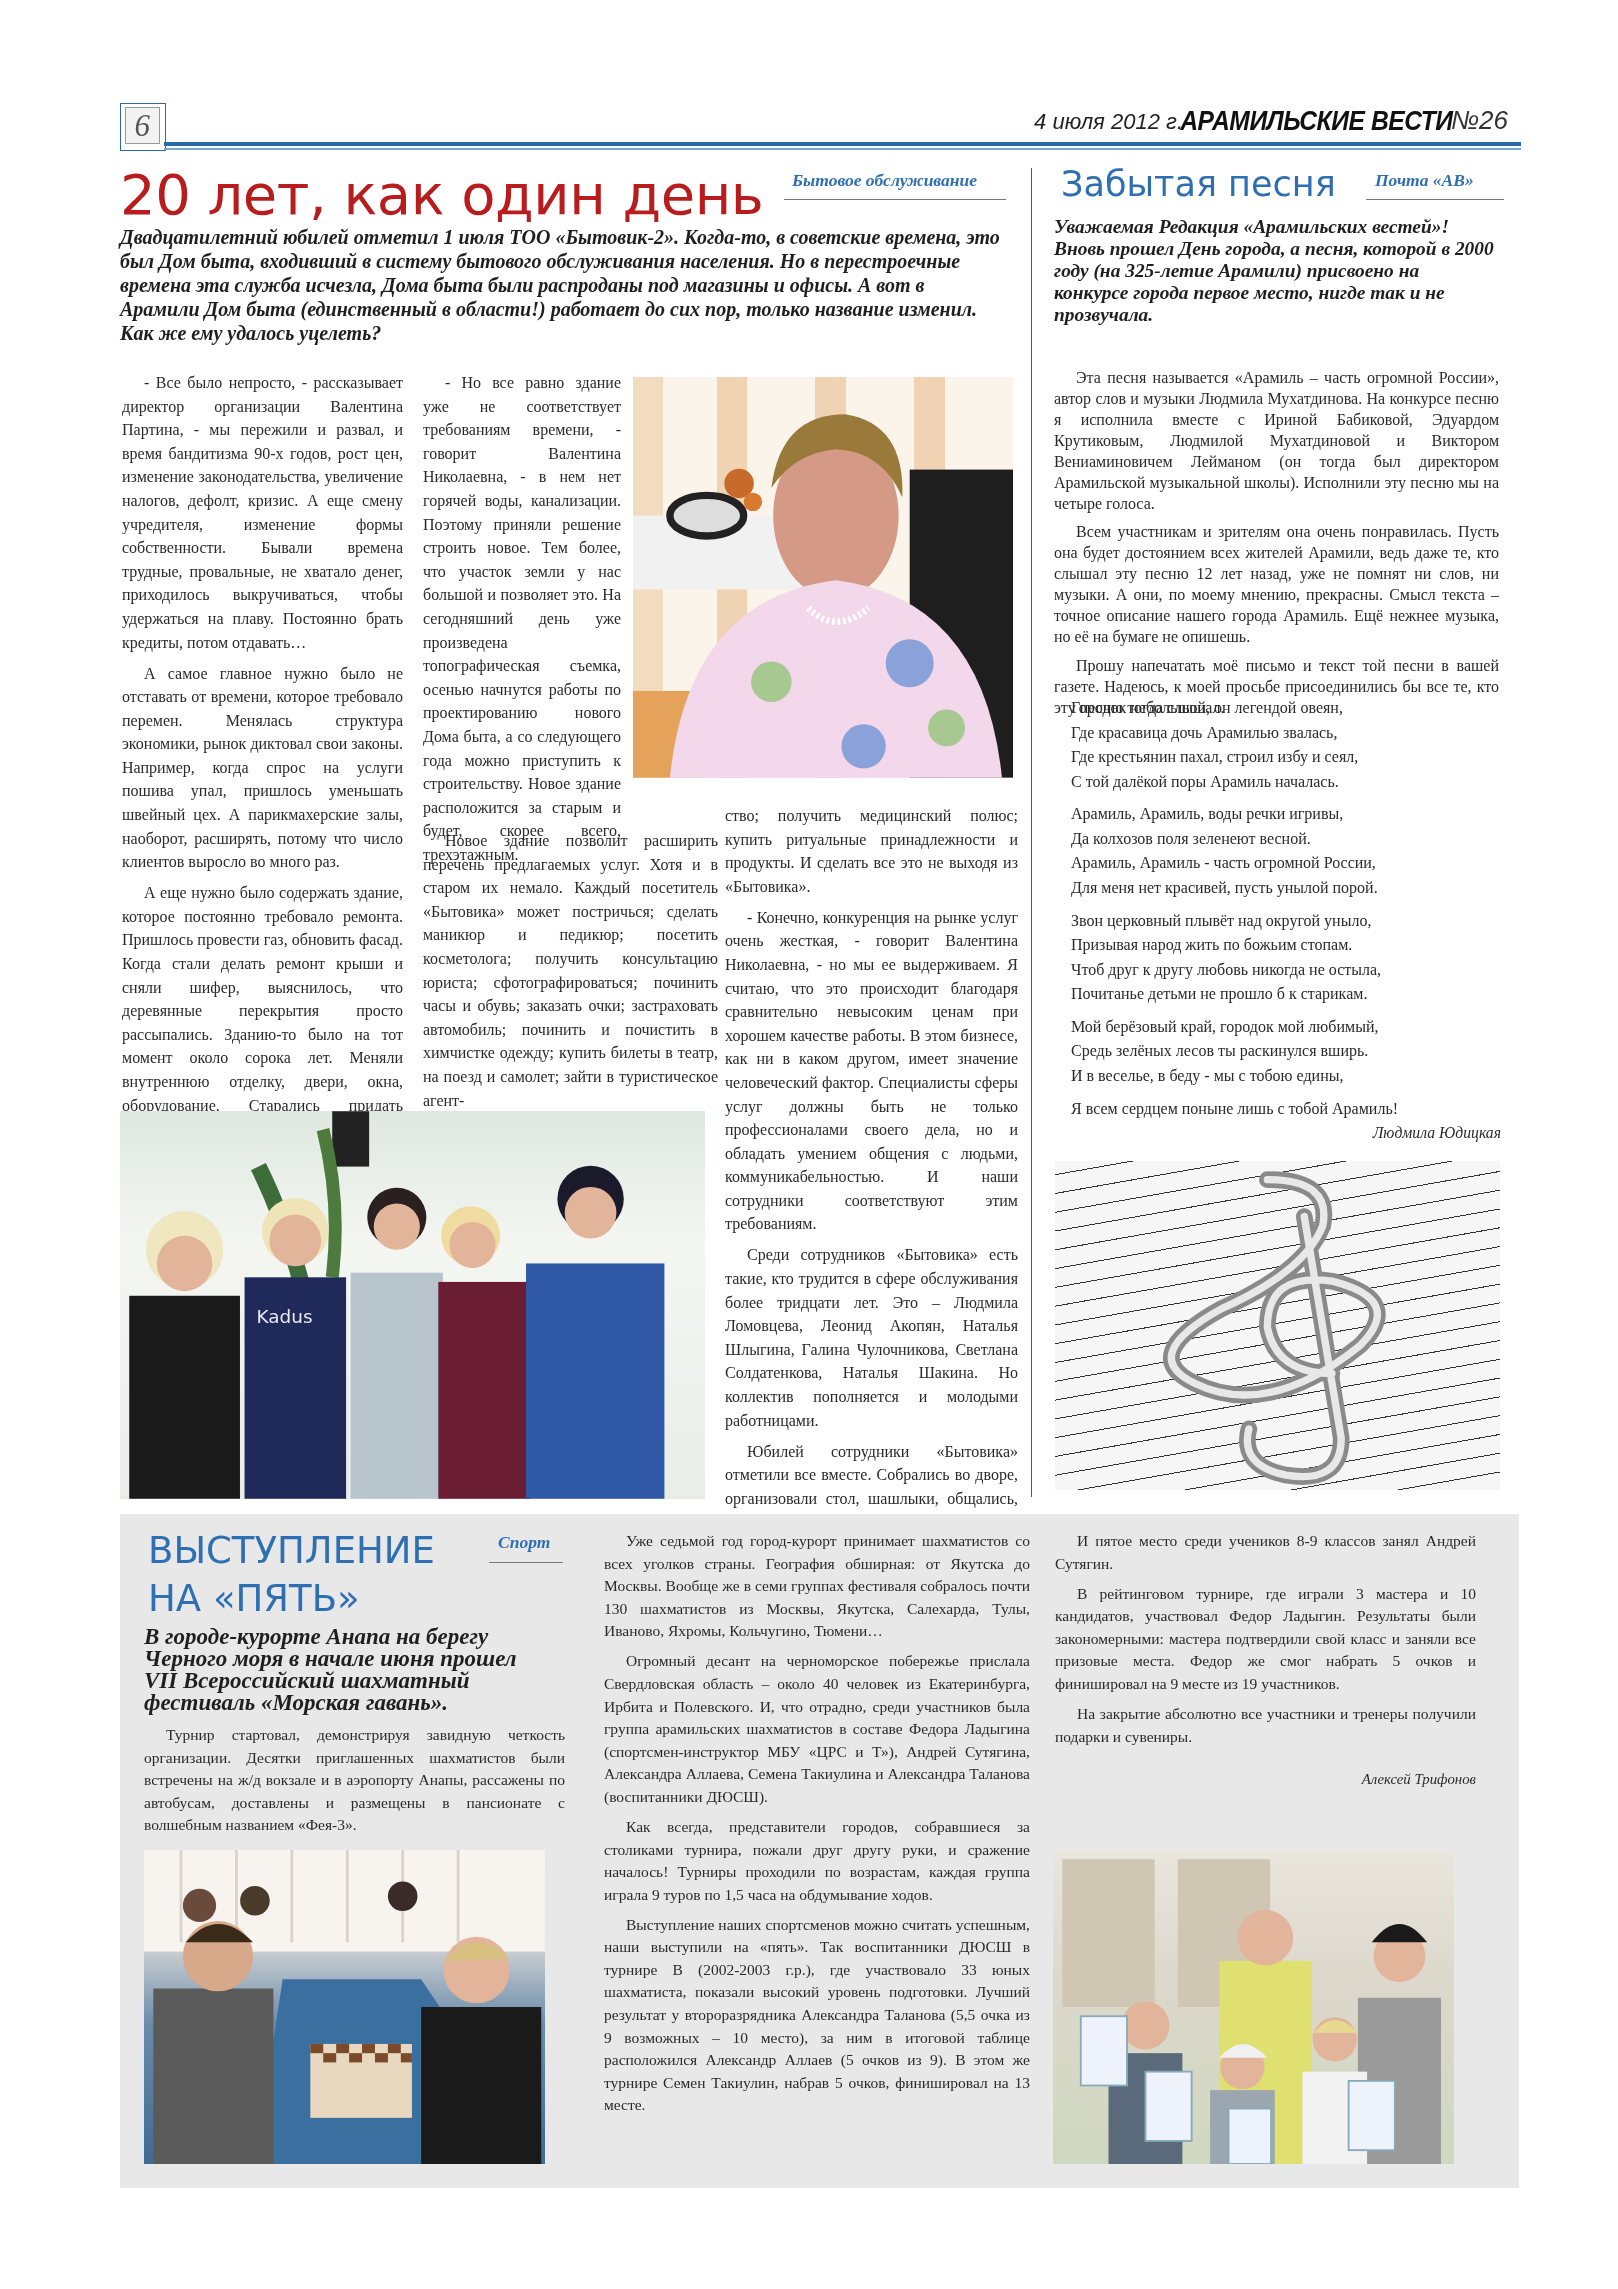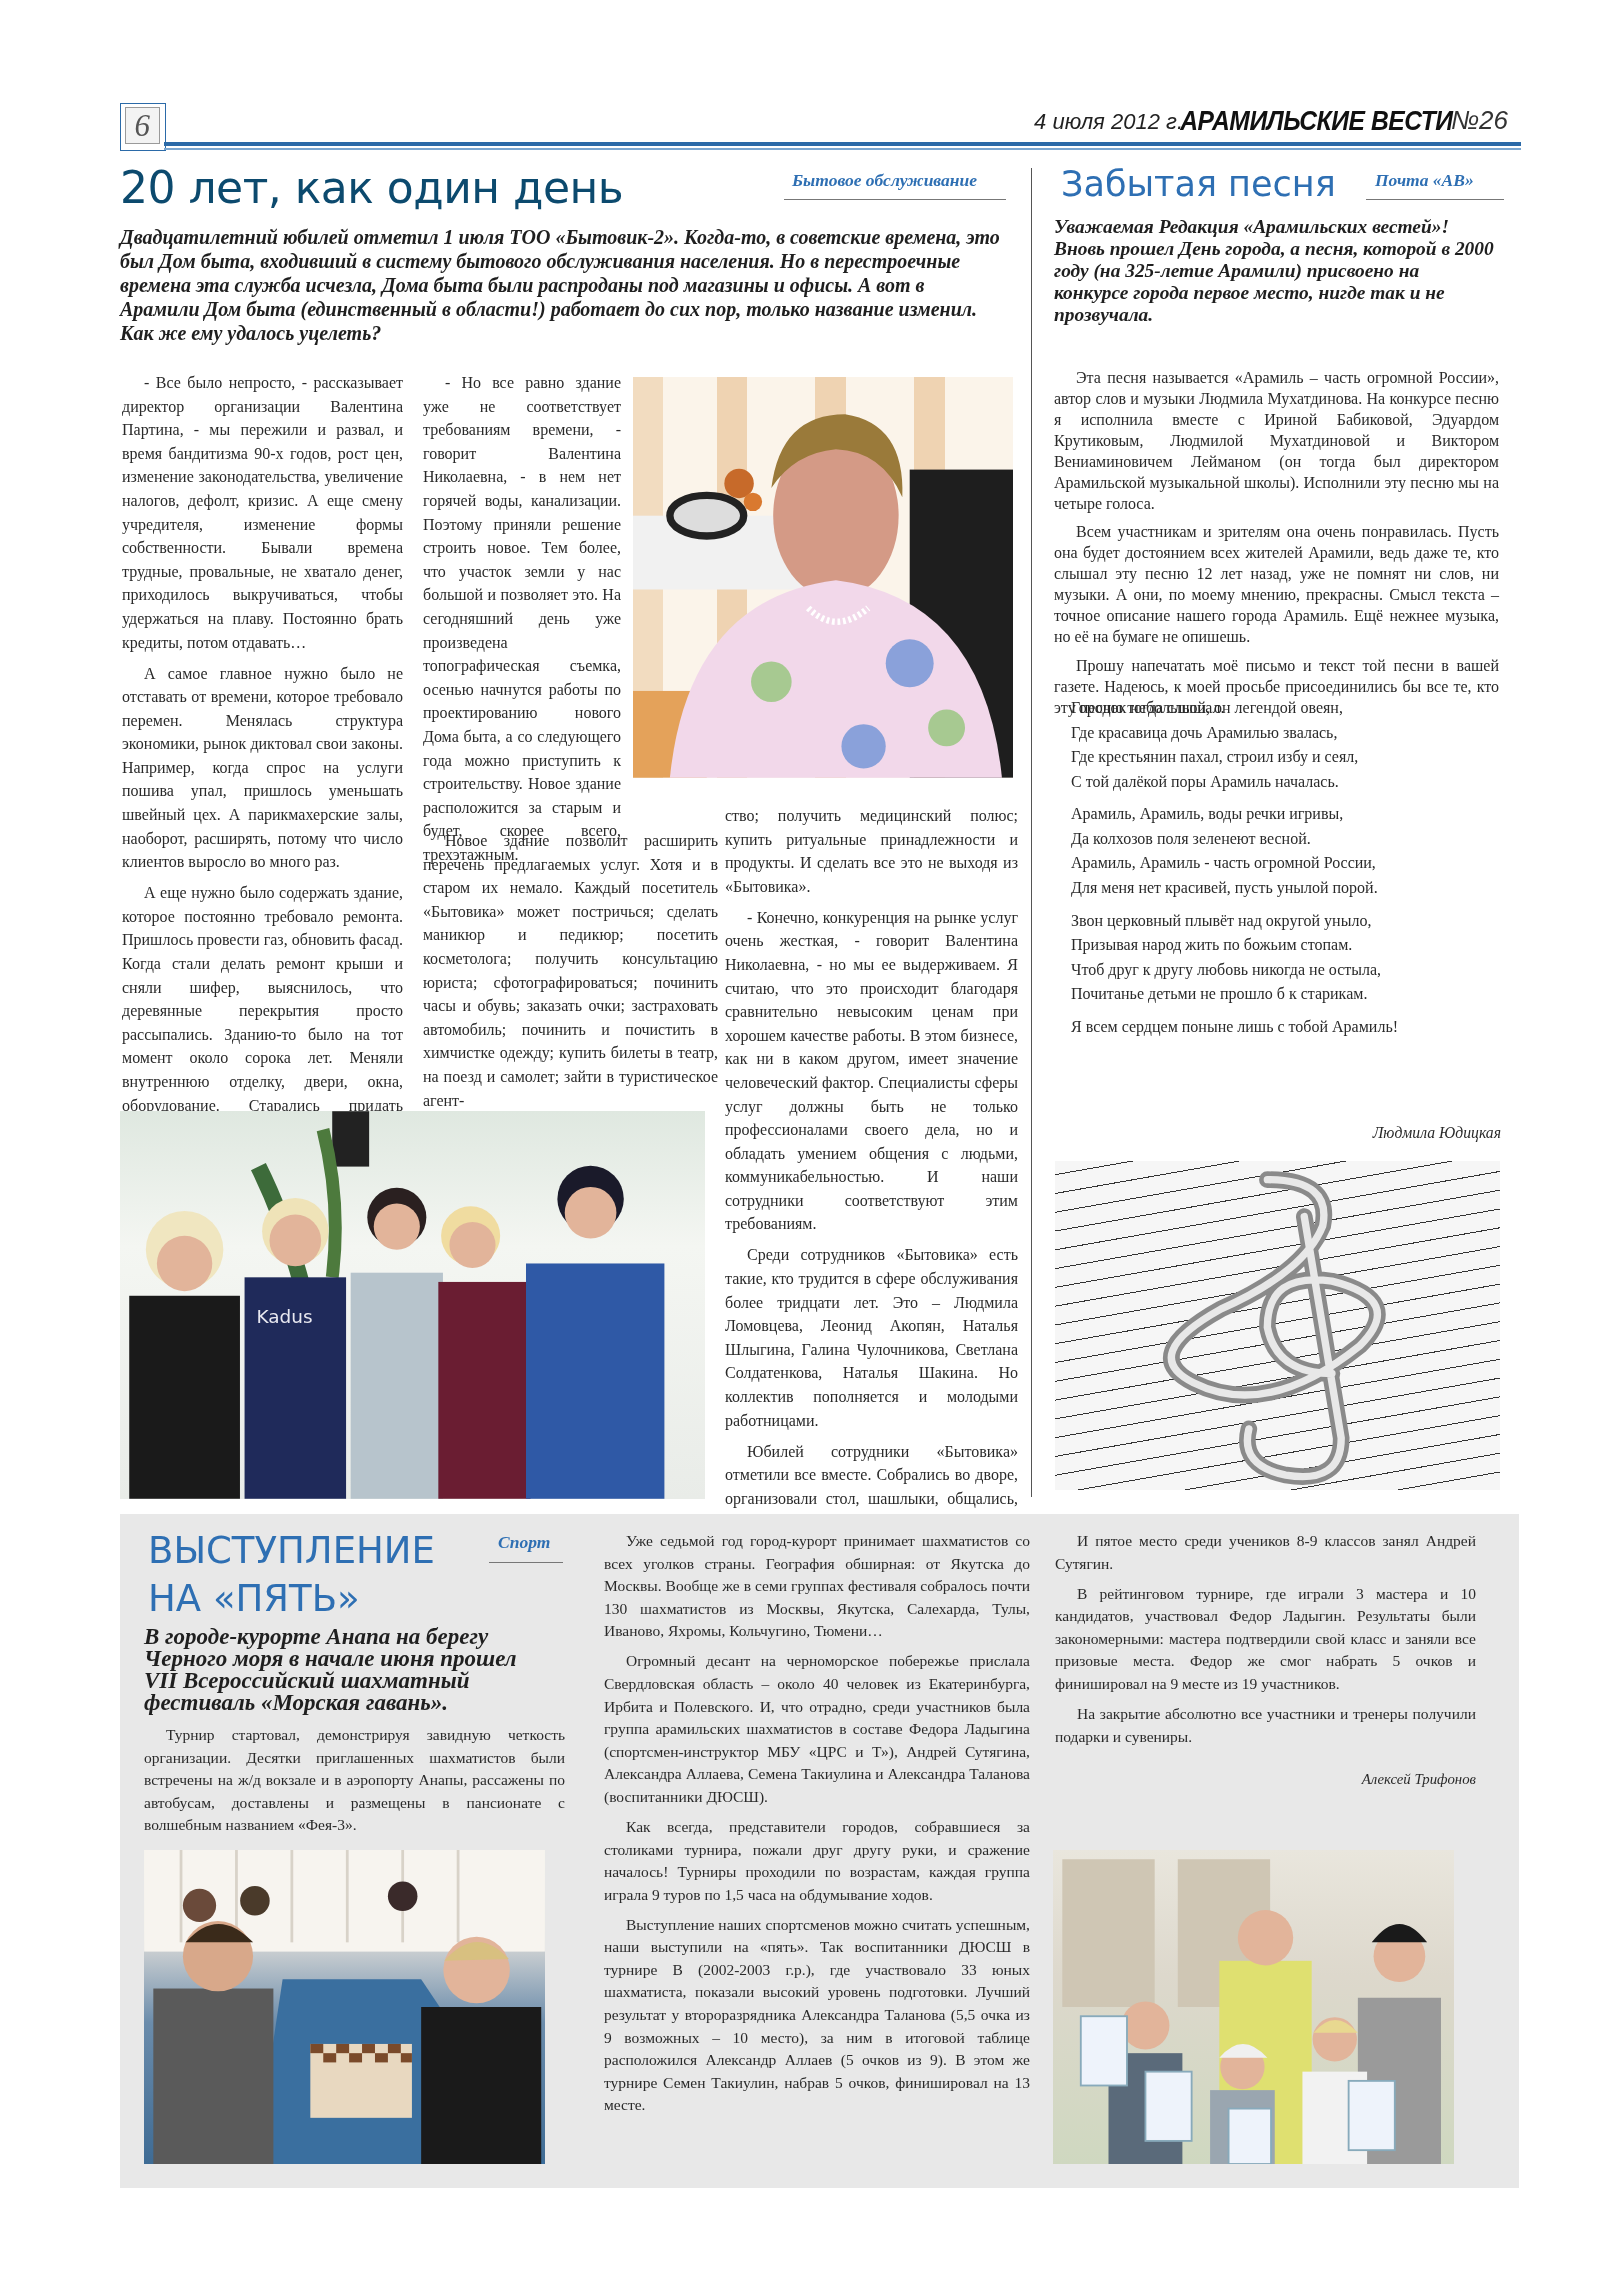--- a/index.html
+++ b/index.html
@@ -11,21 +11,21 @@
   .page-num-box { left: 120px; top: 103px; width: 44px; height: 46px; border: 1.8px solid #2b6aa8; background: #fff; }
   .page-num-inner { position: absolute; left: 3.7px; top: 2.8px; width: 33px; height: 35px; border: 1.8px solid #9a9a9a;
         background: #f3f3f3; font-family: "Liberation Serif", serif; font-size: 31px; line-height: 35px; text-align: center; color: #555; font-style: italic; }
   .rule-top { left: 164px; top: 142px; width: 1357px; height: 3.7px; background: #2b6aa8; }
   .rule-top2 { left: 164px; top: 148px; width: 1357px; height: 1.8px; background: #7aa6d0; }
   .hdr-date { right: 415px; top: 109px; font-family: "Liberation Sans", sans-serif; font-style: italic; font-size: 22px; color: #222; }
   .hdr-paper { right: 113px; top: 105px; font-family: "Liberation Sans", sans-serif; font-weight: bold; font-style: italic; font-size: 28px; letter-spacing: -0.5px; color: #111; transform: scaleX(0.88); transform-origin: right; right: 166px; }
   .hdr-issue { right: 111px; top: 105px; font-family: "Liberation Sans", sans-serif; font-style: italic; font-size: 26px; color: #333; }
 
   
-  .h-main { left: 120px; top: 162px; font-family: "DejaVu Sans", sans-serif; font-size: 44px; color: #0c4a6e; letter-spacing: -0.5px; }
+  .h-main { left: 120px; top: 162px; font-family: "DejaVu Sans", sans-serif; font-size: 56px; color: #b91c1c; letter-spacing: -0.5px; }
   .rubric { font-family: "Liberation Serif", serif; font-style: italic; font-weight: bold; font-size: 17.5px; color: #2e6fb3; }
   .rubric-line { height: 0.9px; background: #777; }
   .lead { font-family: "Liberation Serif", serif; font-style: italic; font-weight: bold; color: #1f1f1f; }
 
   .col { font-size: 16px; line-height: 23.6px; text-align: justify; hyphens: auto; }
   .col p { margin: 0 0 7.4px 0; text-indent: 22px; }
   .sign { font-style: italic; text-align: right; font-size: 15.7px; }
 
   .vline { width: 1.8px; background: #666; }
   .gray-box { left: 120px; top: 1514px; width: 1399px; height: 674px; background: #e8e8e8; }
@@ -159,20 +159,25 @@
     <div>Арамиль, Арамиль, воды речки игривы,</div>
     <div>Да колхозов поля зеленеют весной.</div>
     <div>Арамиль, Арамиль - часть огромной России,</div>
     <div>Для меня нет красивей, пусть унылой порой.</div>
   </div>
   <div class="stanza">
     <div>Звон церковный плывёт над округой уныло,</div>
     <div>Призывая народ жить по божьим стопам.</div>
     <div>Чтоб друг к другу любовь никогда не остыла,</div>
     <div>Почитанье детьми не прошло б к старикам.</div>
+  </div>
+  <div class="stanza">
+    <div>Мой берёзовый край, городок мой любимый,</div>
+    <div>Средь зелёных лесов ты раскинулся вширь.</div>
+    <div>И в веселье, в беду - мы с тобою едины,</div>
   </div>
   <div class="stanza">
     <div>Я всем сердцем поныне лишь с тобой Арамиль!</div>
   </div>
 </div>
 <div class="abs sign" style="left:1200px; top:1124px; width:301px; font-size:15.7px;">Людмила Юдицкая</div>
 
 <div class="abs photo photo-music">
   <svg width="445" height="329" viewBox="0 0 482 356">
     <path d="M230 20 Q300 20 290 70 Q270 120 180 160 Q90 210 150 240 Q230 280 330 200 Q380 150 300 130 Q230 120 230 180 Q240 230 300 230 M270 60 L310 300 Q310 350 250 340 Q200 330 210 290" stroke="#8a8a8a" stroke-width="18" fill="none" stroke-linecap="round"></path>

